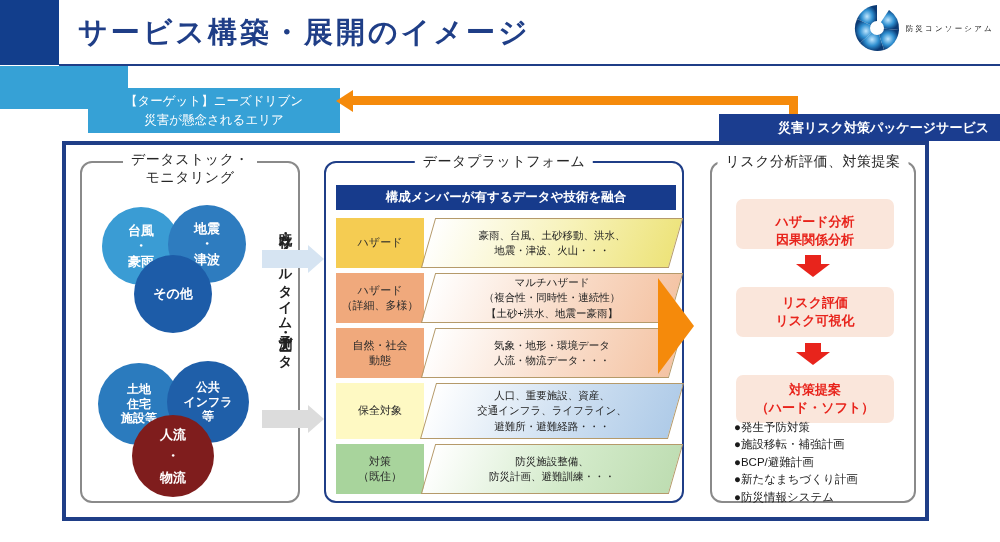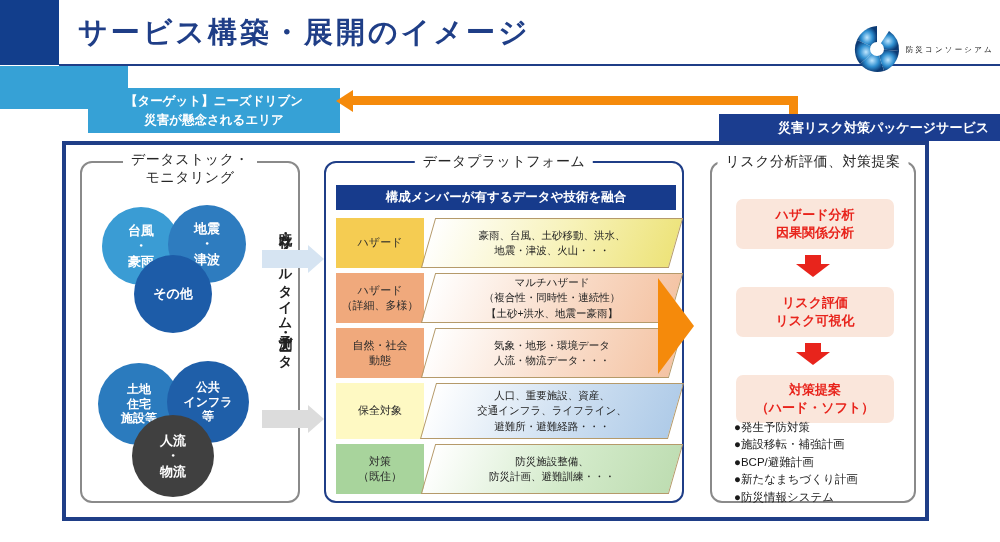--- a/index.html
+++ b/index.html
@@ -27,32 +27,32 @@
     background: #1F3E87;
   }
   .page-title {
     position: absolute; left: 78px; top: 13px;
     font-size: 29px; font-weight: bold; color: #1F3E87;
     letter-spacing: 3px;
     white-space: nowrap;
   }
 
   
-  .logo { position: absolute; right: 6px; top: 21px; height: 56px; display: flex; align-items: center; gap: 4px; }
+  .logo { position: absolute; right: 6px; top: 0; height: 56px; display: flex; align-items: center; gap: 4px; }
   .logo-mark { width: 50px; height: 50px; position: relative; }
   .logo-text { display: flex; flex-direction: column; align-items: flex-start; }
   .logo-sub { font-size: 7.5px; letter-spacing: 2.2px; color: #111; margin-bottom: -2px; }
   .logo-main { font-size: 37px; font-weight: bold; color: #111; letter-spacing: 0px; line-height: 0.95; }
 
   
   .target-box {
     position: absolute; left: 88px; top: 88px; width: 252px; height: 45px;
     background: #36A1D6; color: #fff;
     display: flex; flex-direction: column; align-items: center; justify-content: center;
-    font-size: 12.5px; font-weight: bold; line-height: 1.45;
+    font-size: 12.5px; font-weight: normal; line-height: 1.45;
   }
 
   
   .fb-horiz {
     position: absolute; left: 352px; top: 96px; width: 446px; height: 9px;
     background: #F58A0B;
   }
   .fb-vert {
     position: absolute; left: 789px; top: 96px; width: 9px; height: 26px;
     background: #F58A0B;
@@ -252,21 +252,21 @@
     <div class="circle" style="left:16px; top:200px; width:82px; height:82px; background:#2B7BBE; font-size:12px;">
       <span>土地</span>
       <span>住宅</span>
       <span>施設等</span>
     </div>
     <div class="circle" style="left:85px; top:198px; width:82px; height:82px; background:#1F5FA9; font-size:12px;">
       <span>公共</span>
       <span>インフラ</span>
       <span>等</span>
     </div>
-    <div class="circle" style="left:50px; top:252px; width:82px; height:82px; background:#404040; font-size:13px;">
+    <div class="circle" style="left:50px; top:252px; width:82px; height:82px; background:#7f1d1d; font-size:13px;gap:6px;">
       <span>人流</span>
       <span>・</span>
       <span>物流</span>
     </div>
 
     <div class="vert-label">既存・リアルタイム・予測データ</div>
   </div>
 
   <div class="connect" style="left:196px; top:100px; width:62px;">
     <div class="body" style="width:46px; background:#D6E4F2;"></div>
@@ -353,21 +353,21 @@
         </div>
       </div>
     </div>
   </div>
 
   <div class="big-orange" style="left:592px; top:133px;"></div>
 
   <div class="group g-right">
     <div class="group-label">リスク分析評価、対策提案</div>
 
-    <div class="abox" style="top:36px; height:50px;">
+    <div class="abox" style="top:36px; height:50px;justify-content:flex-end;">
       <span>ハザード分析</span>
       <span>因果関係分析</span>
     </div>
     <div class="rarrow" style="top:92px;">
       <div class="stem"></div>
         <div class="head"></div>
     </div>
     <div class="abox" style="top:124px; height:50px;">
       <span>リスク評価</span>
       <span>リスク可視化</span>

